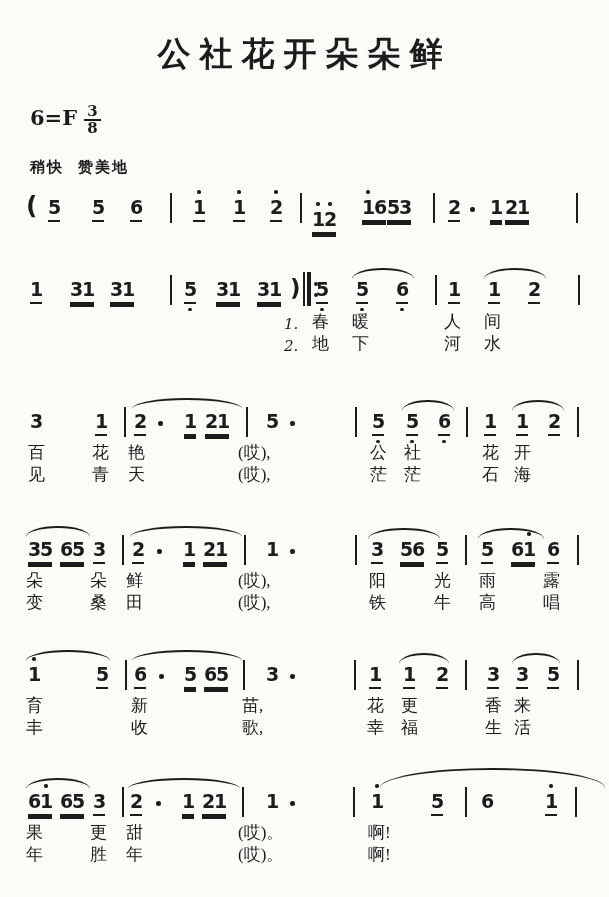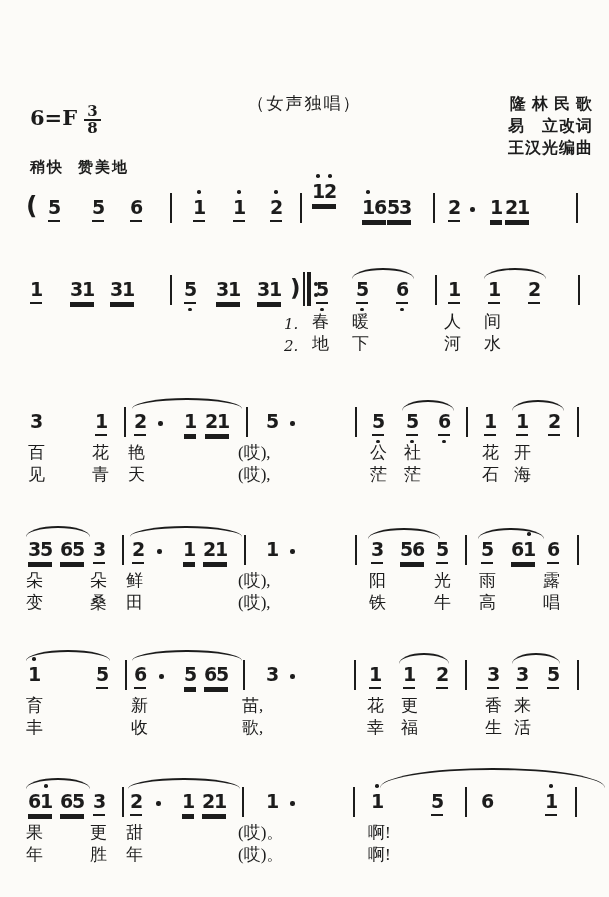--- a/index.html
+++ b/index.html
@@ -49,48 +49,43 @@
   .rb.thin{width:2px;background:#1c1c1c;}
   .rb.thick{width:4px;background:#1c1c1c;}
   .rdots{display:flex;flex-direction:column;justify-content:center;gap:7px;margin-left:3px;}
   .rd{width:4px;height:4px;border-radius:50%;background:#1c1c1c;}
 </style>
 </head>
 <body>
 
 <div class="sheet">
 
-
-  <div class="subtitle">（女声独唱）</div>
-
-  <div class="credits">
-    <div>隆 林 民 歌</div>
-    <div>易　立改词</div>
-    <div>王汉光编曲</div>
-  </div>
+  <div class="title">公社花开朵朵鲜</div>
+
+
 
   <div class="keysig">
     <span>6=F</span><span class="frac"><span class="fn">3</span><span class="fd">8</span></span>
   </div>
 
   <div class="tempo">
     <span>稍快</span><span class="expr">赞美地</span>
   </div>
 
   <div id="score">
       <div class="paren" style="left: 26px; top: 191px;">(</div>
       <div class="note" style="left: 48px; top: 196px;"><div class="tx ul1"><div class="ch">5</div></div></div>
       <div class="note" style="left: 92px; top: 196px;"><div class="tx ul1"><div class="ch">5</div></div></div>
       <div class="note" style="left: 130px; top: 196px;"><div class="tx ul1"><div class="ch">6</div></div></div>
       <div class="bar" style="left: 170px; top: 193px;"></div>
       <div class="note" style="left: 193px; top: 196px;"><div class="tx ul1"><div class="ch">1<div class="odot top"></div></div></div></div>
       <div class="note" style="left: 233px; top: 196px;"><div class="tx ul1"><div class="ch">1<div class="odot top"></div></div></div></div>
       <div class="note" style="left: 270px; top: 196px;"><div class="tx ul1"><div class="ch">2<div class="odot top"></div></div></div></div>
       <div class="bar" style="left: 300px; top: 193px;"></div>
-      <div class="note" style="left: 312px; top: 180px;"><div class="tx ul2"><div class="ch">1<div class="odot top"></div></div><div class="ch">2<div class="odot top"></div></div></div></div>
+      <div class="note" style="left: 312px; top: 208px;"><div class="tx ul2"><div class="ch">1<div class="odot top"></div></div><div class="ch">2<div class="odot top"></div></div></div></div>
       <div class="note" style="left: 362px; top: 196px;"><div class="tx ul2"><div class="ch">1<div class="odot top"></div></div><div class="ch">6</div></div></div>
       <div class="note" style="left: 387px; top: 196px;"><div class="tx ul2"><div class="ch">5</div><div class="ch">3</div></div></div>
       <div class="bar" style="left: 433px; top: 193px;"></div>
       <div class="note" style="left: 448px; top: 196px;"><div class="tx ul1"><div class="ch">2</div></div></div>
       <div class="adot" style="left: 470px; top: 207px;"></div>
       <div class="note" style="left: 490px; top: 196px;"><div class="tx ul2"><div class="ch">1</div></div></div>
       <div class="note" style="left: 505px; top: 196px;"><div class="tx ul2"><div class="ch">2</div><div class="ch">1</div></div></div>
       <div class="bar" style="left: 576px; top: 193px;"></div>
       <div class="note" style="left: 30px; top: 278px;"><div class="tx ul1"><div class="ch">1</div></div></div>
       <div class="note" style="left: 70px; top: 278px;"><div class="tx ul2"><div class="ch">3</div><div class="ch">1</div></div></div>

